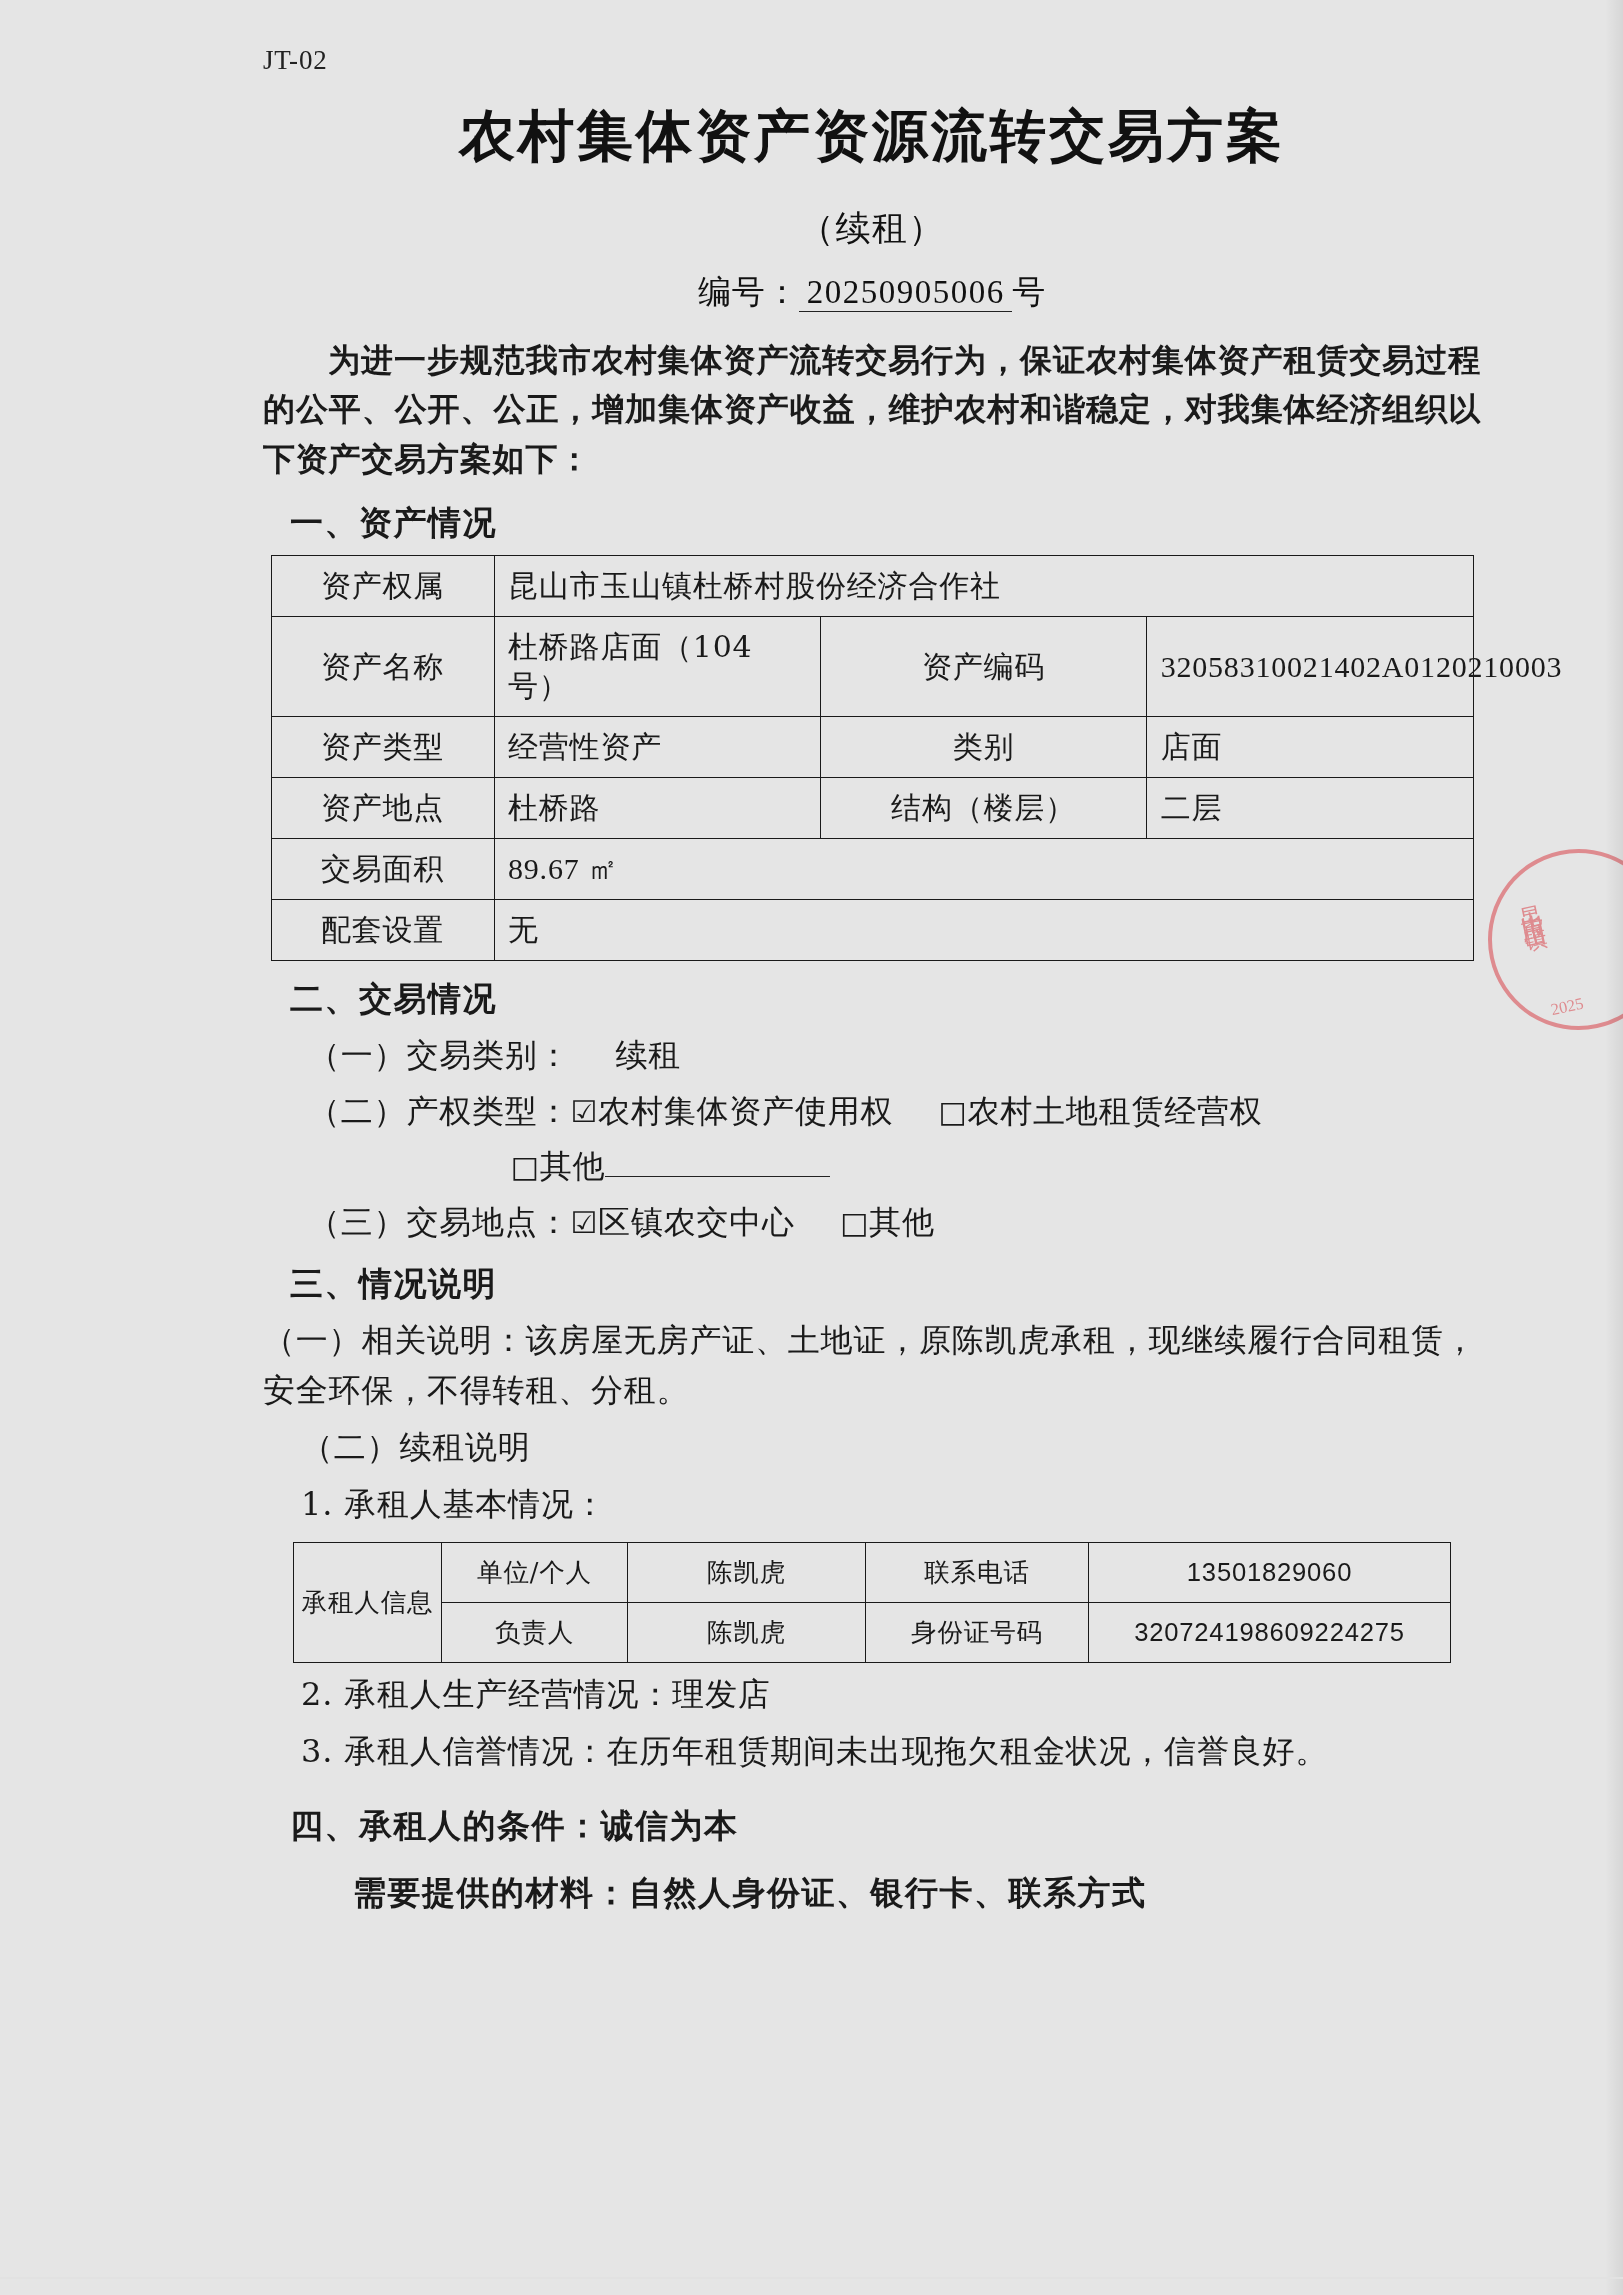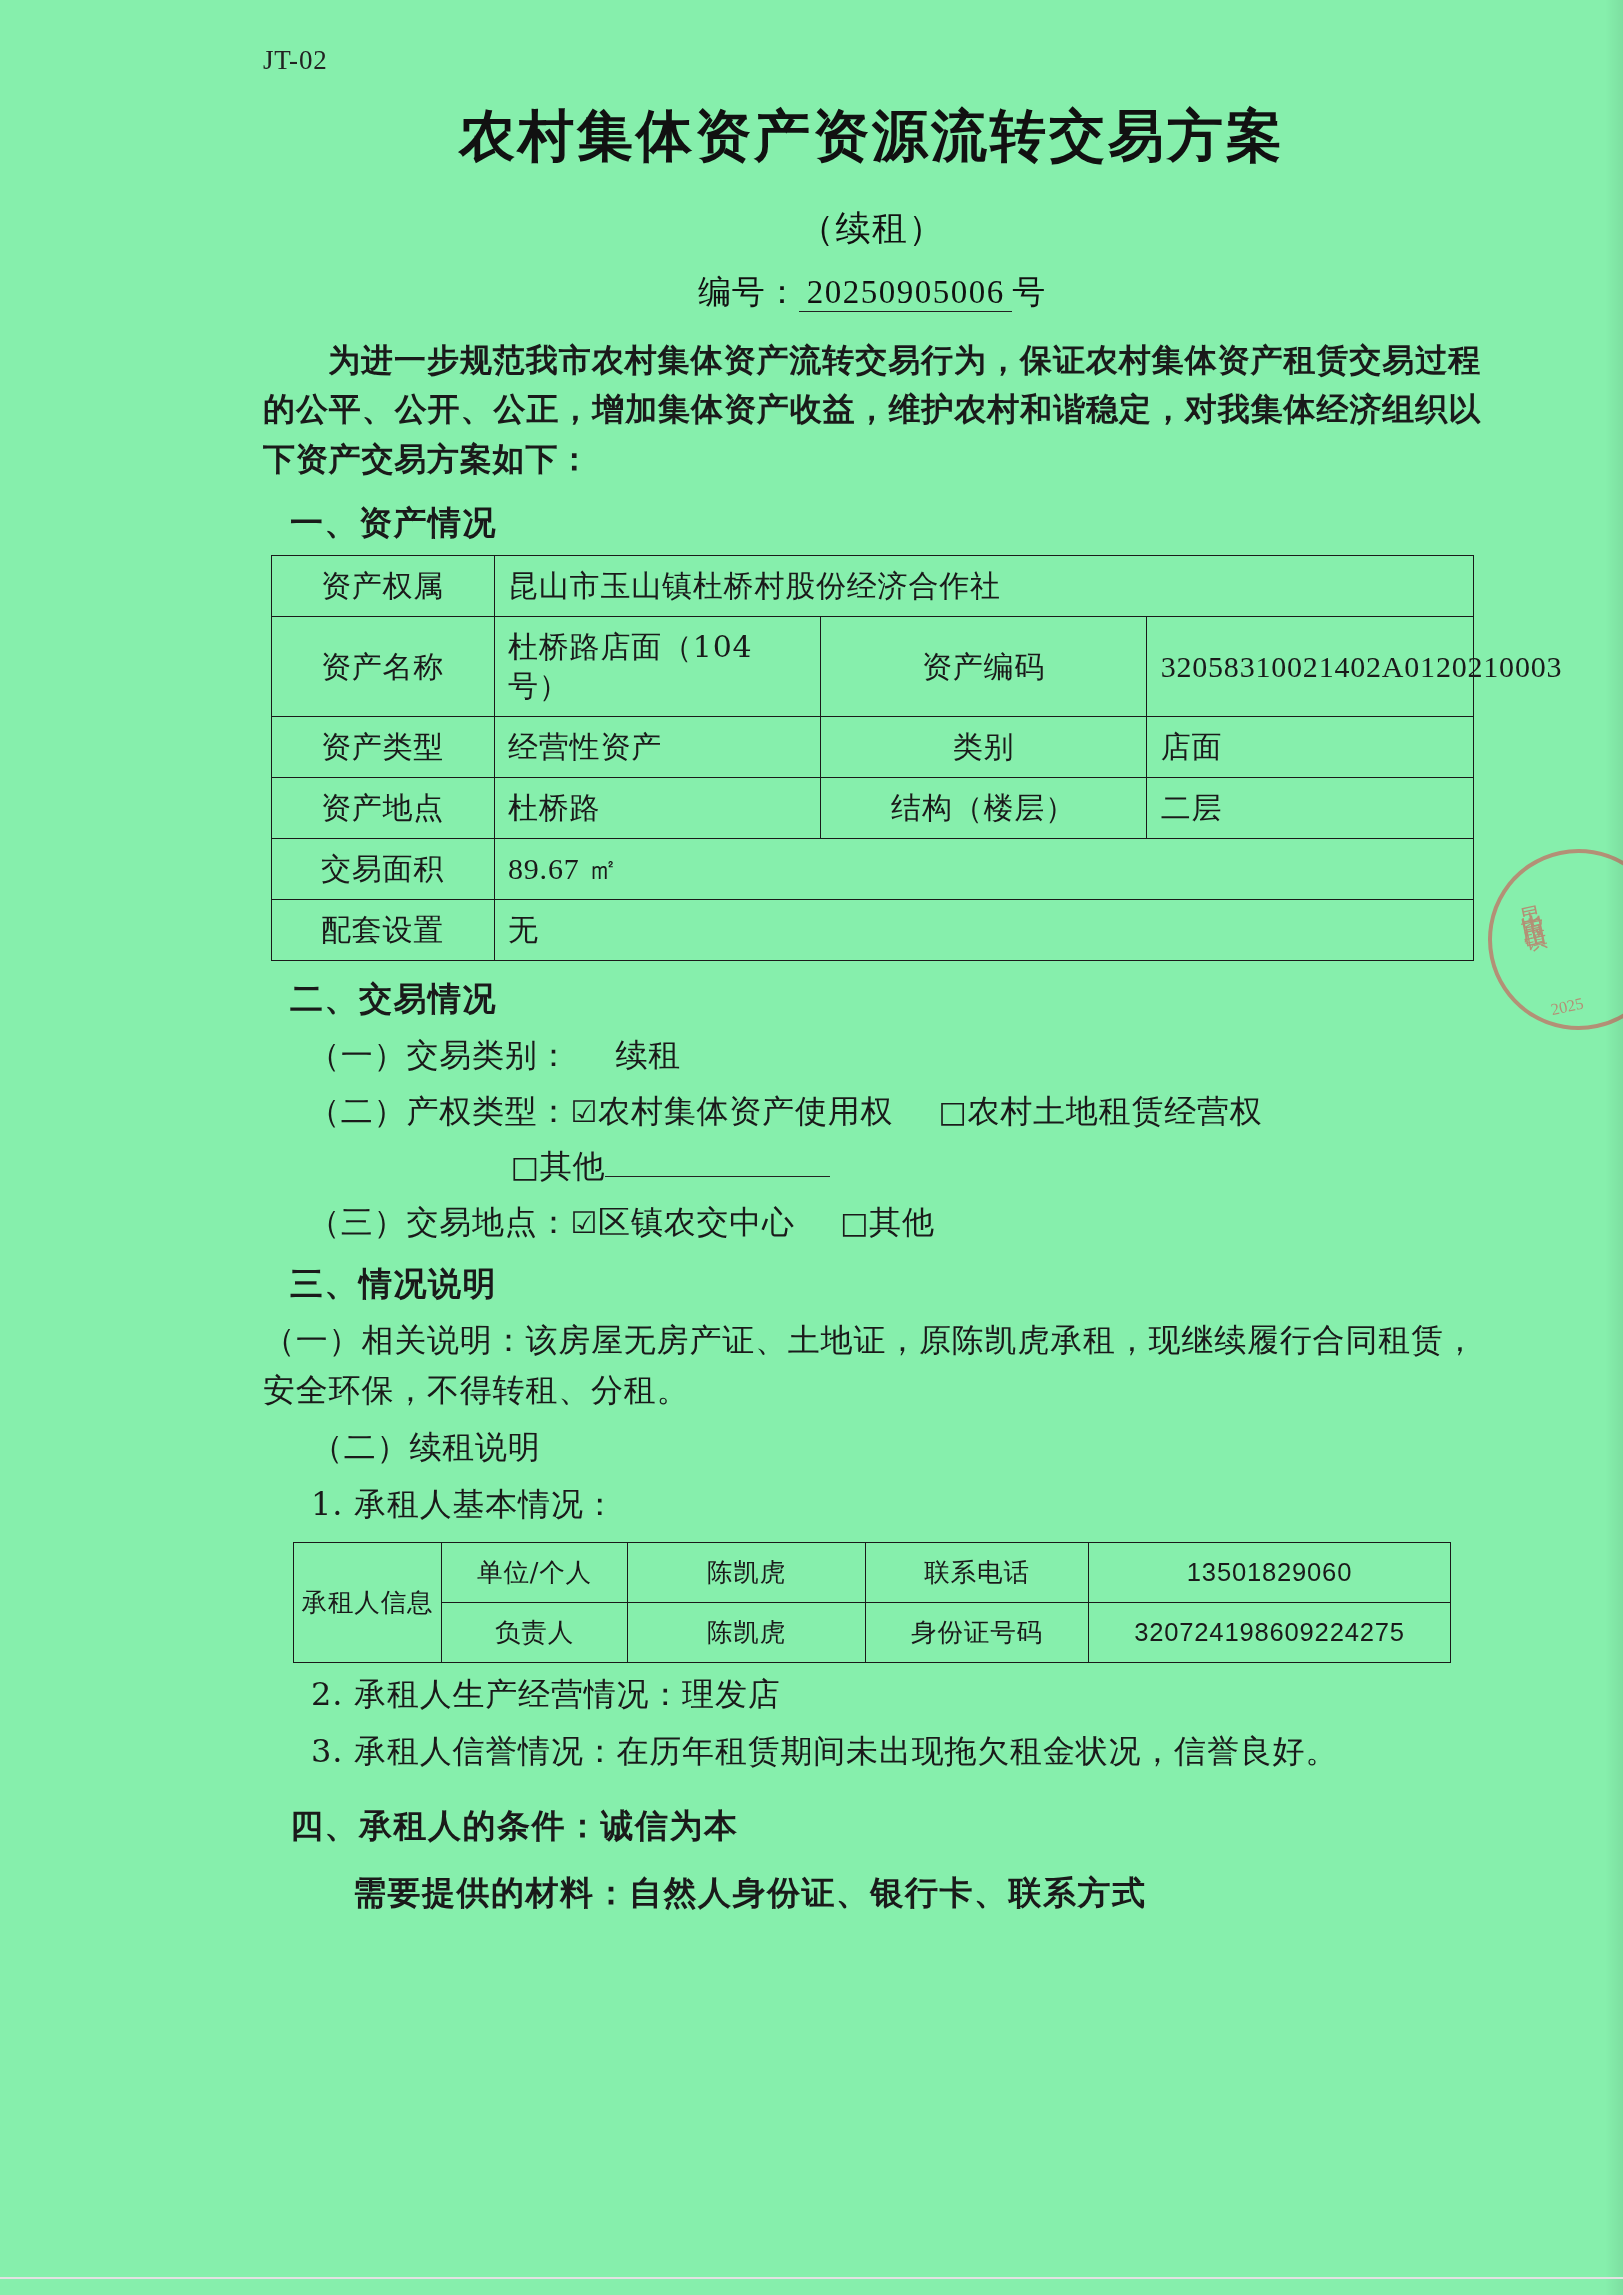--- a/index.html
+++ b/index.html
@@ -13,21 +13,21 @@
     position: relative;
     font-family: "DejaVu Serif", "Liberation Serif", serif;
     color: #1a1a1a;
     overflow: hidden;
   }
   .page {
     position: absolute;
     left: 0; top: 0;
     width: 1624px;
     height: 2295px;
-    background: #86efac;
+    background: #e5e5e5;
   }
   .content {
     position: absolute;
     left: 263px;
     top: 45px;
     width: 1218px;
   }
 
   .form-code {
     font-family: "Liberation Serif", serif;
@@ -119,21 +119,21 @@
     height: 25.6px;
   }
   .sub-indent { display: inline-block; width: 59px; }
 
   .body-line {
     font-size: 32px;
     line-height: 1.55;
     margin-top: 7.5px;
     letter-spacing: 0.8px;
   }
-  .body-line.ind { margin-left: 48px; }
+  .body-line.ind { margin-left: 38px; }
 
   table.tenant {
     border-collapse: collapse;
     width: 1158px;
     margin: 12px 0 0 30px;
     table-layout: fixed;
   }
   table.tenant td {
     border: 1.5px solid #1a1a1a;
     font-size: 25.6px;

